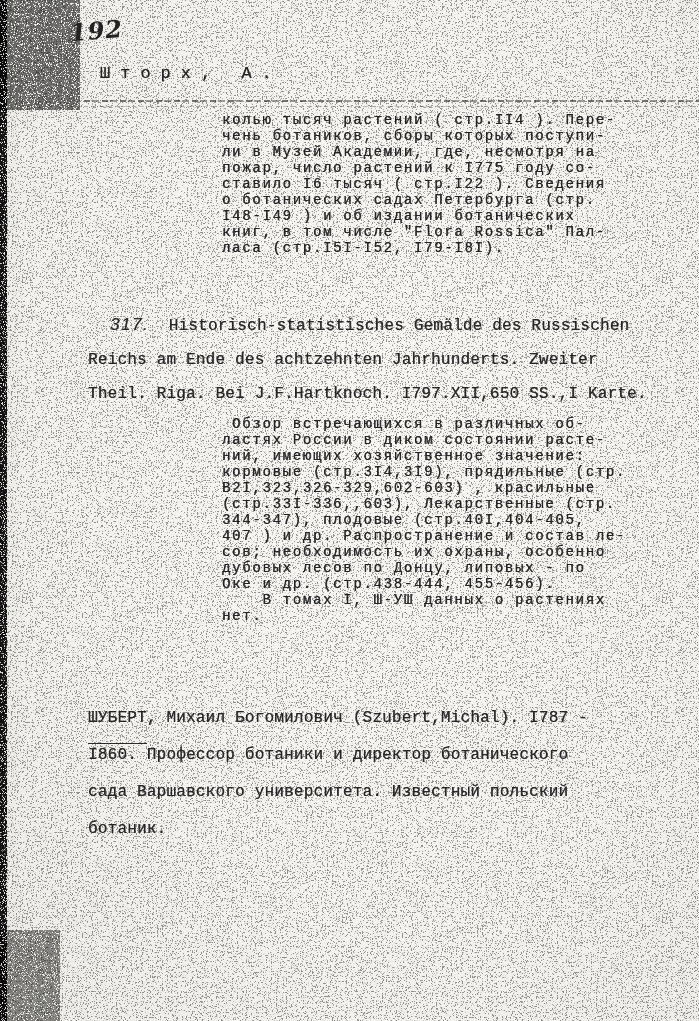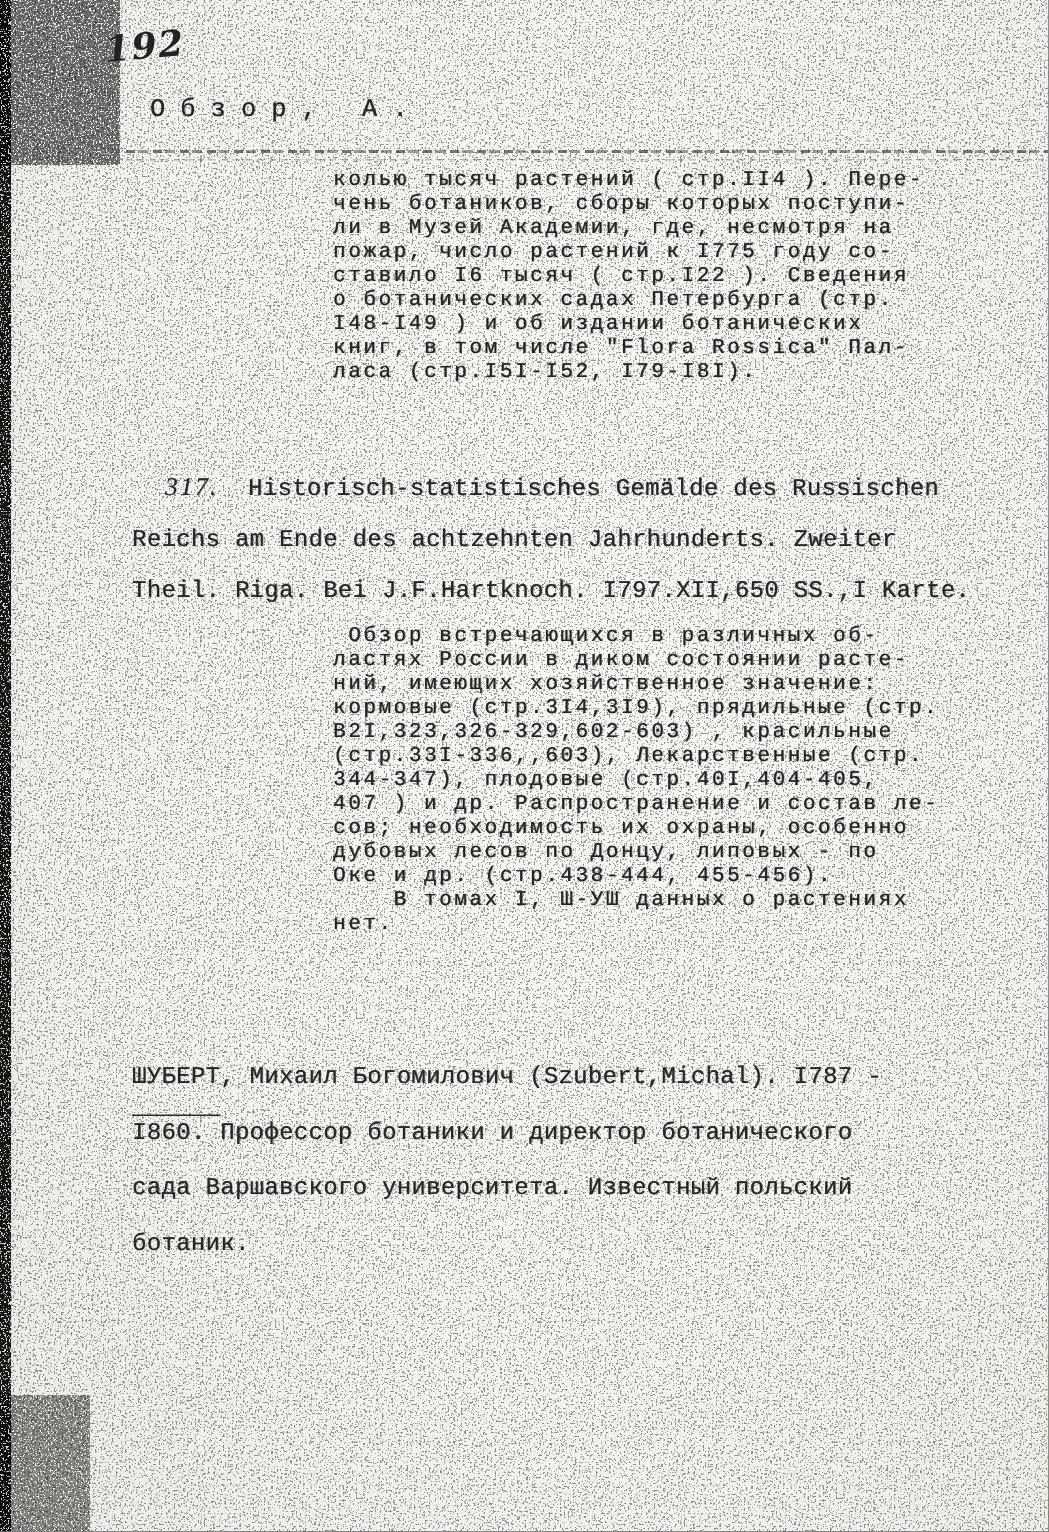--- a/index.html
+++ b/index.html
@@ -56,21 +56,21 @@
     position:absolute;left:88px;
     font-size:16px;letter-spacing:0.2px;
     white-space:pre;color:#262626;
     text-shadow:0.4px 0 0.5px rgba(38,38,38,0.6);
   }
   .entry317{top:308px;line-height:34px;}
   .entry318{top:851px;line-height:37px;}
   .bio{top:700px;line-height:37px;}
 
   .entry-num{
-    font-family:Liberation Serif, serif;
+    font-family:Liberation Sans, sans-serif;
     font-style:italic;
     font-size:17px;letter-spacing:1.5px;
     color:#2a2a2a;
   }
   .entry317 .entry-num{margin-left:22px;}
   .entry318 .entry-num{margin-left:42px;}
   .u{border-bottom:1.5px solid #2a2a2a;padding-bottom:16px;}
 </style>
 </head>
 <body>
@@ -89,21 +89,21 @@
       </filter>
     </defs>
     <rect width="699" height="1021" filter="url(#speck)" opacity="0.4"></rect>
     <rect x="0" y="0" width="7" height="1021" filter="url(#edgespeck)" opacity="0.9"></rect>
     <rect x="0" y="0" width="80" height="110" filter="url(#edgespeck)" opacity="0.55"></rect>
     <rect x="0" y="930" width="60" height="91" filter="url(#edgespeck)" opacity="0.45"></rect>
   </svg>
 
   <div class="page-number">192</div>
 
-  <div class="running-header">Обзор, А.</div>
+  <div class="running-header">Шторх, А.</div>
 
   <div class="rule rule1"></div>
   <div class="rule rule2"></div>
 
   <div class="annot annot1">колью тысяч растений ( стр.II4 ). Пере-
 чень ботаников, сборы которых поступи-
 ли в Музей Академии, где, несмотря на
 пожар, число растений к I775 году со-
 ставило I6 тысяч ( стр.I22 ). Сведения
 о ботанических садах Петербурга (стр.

